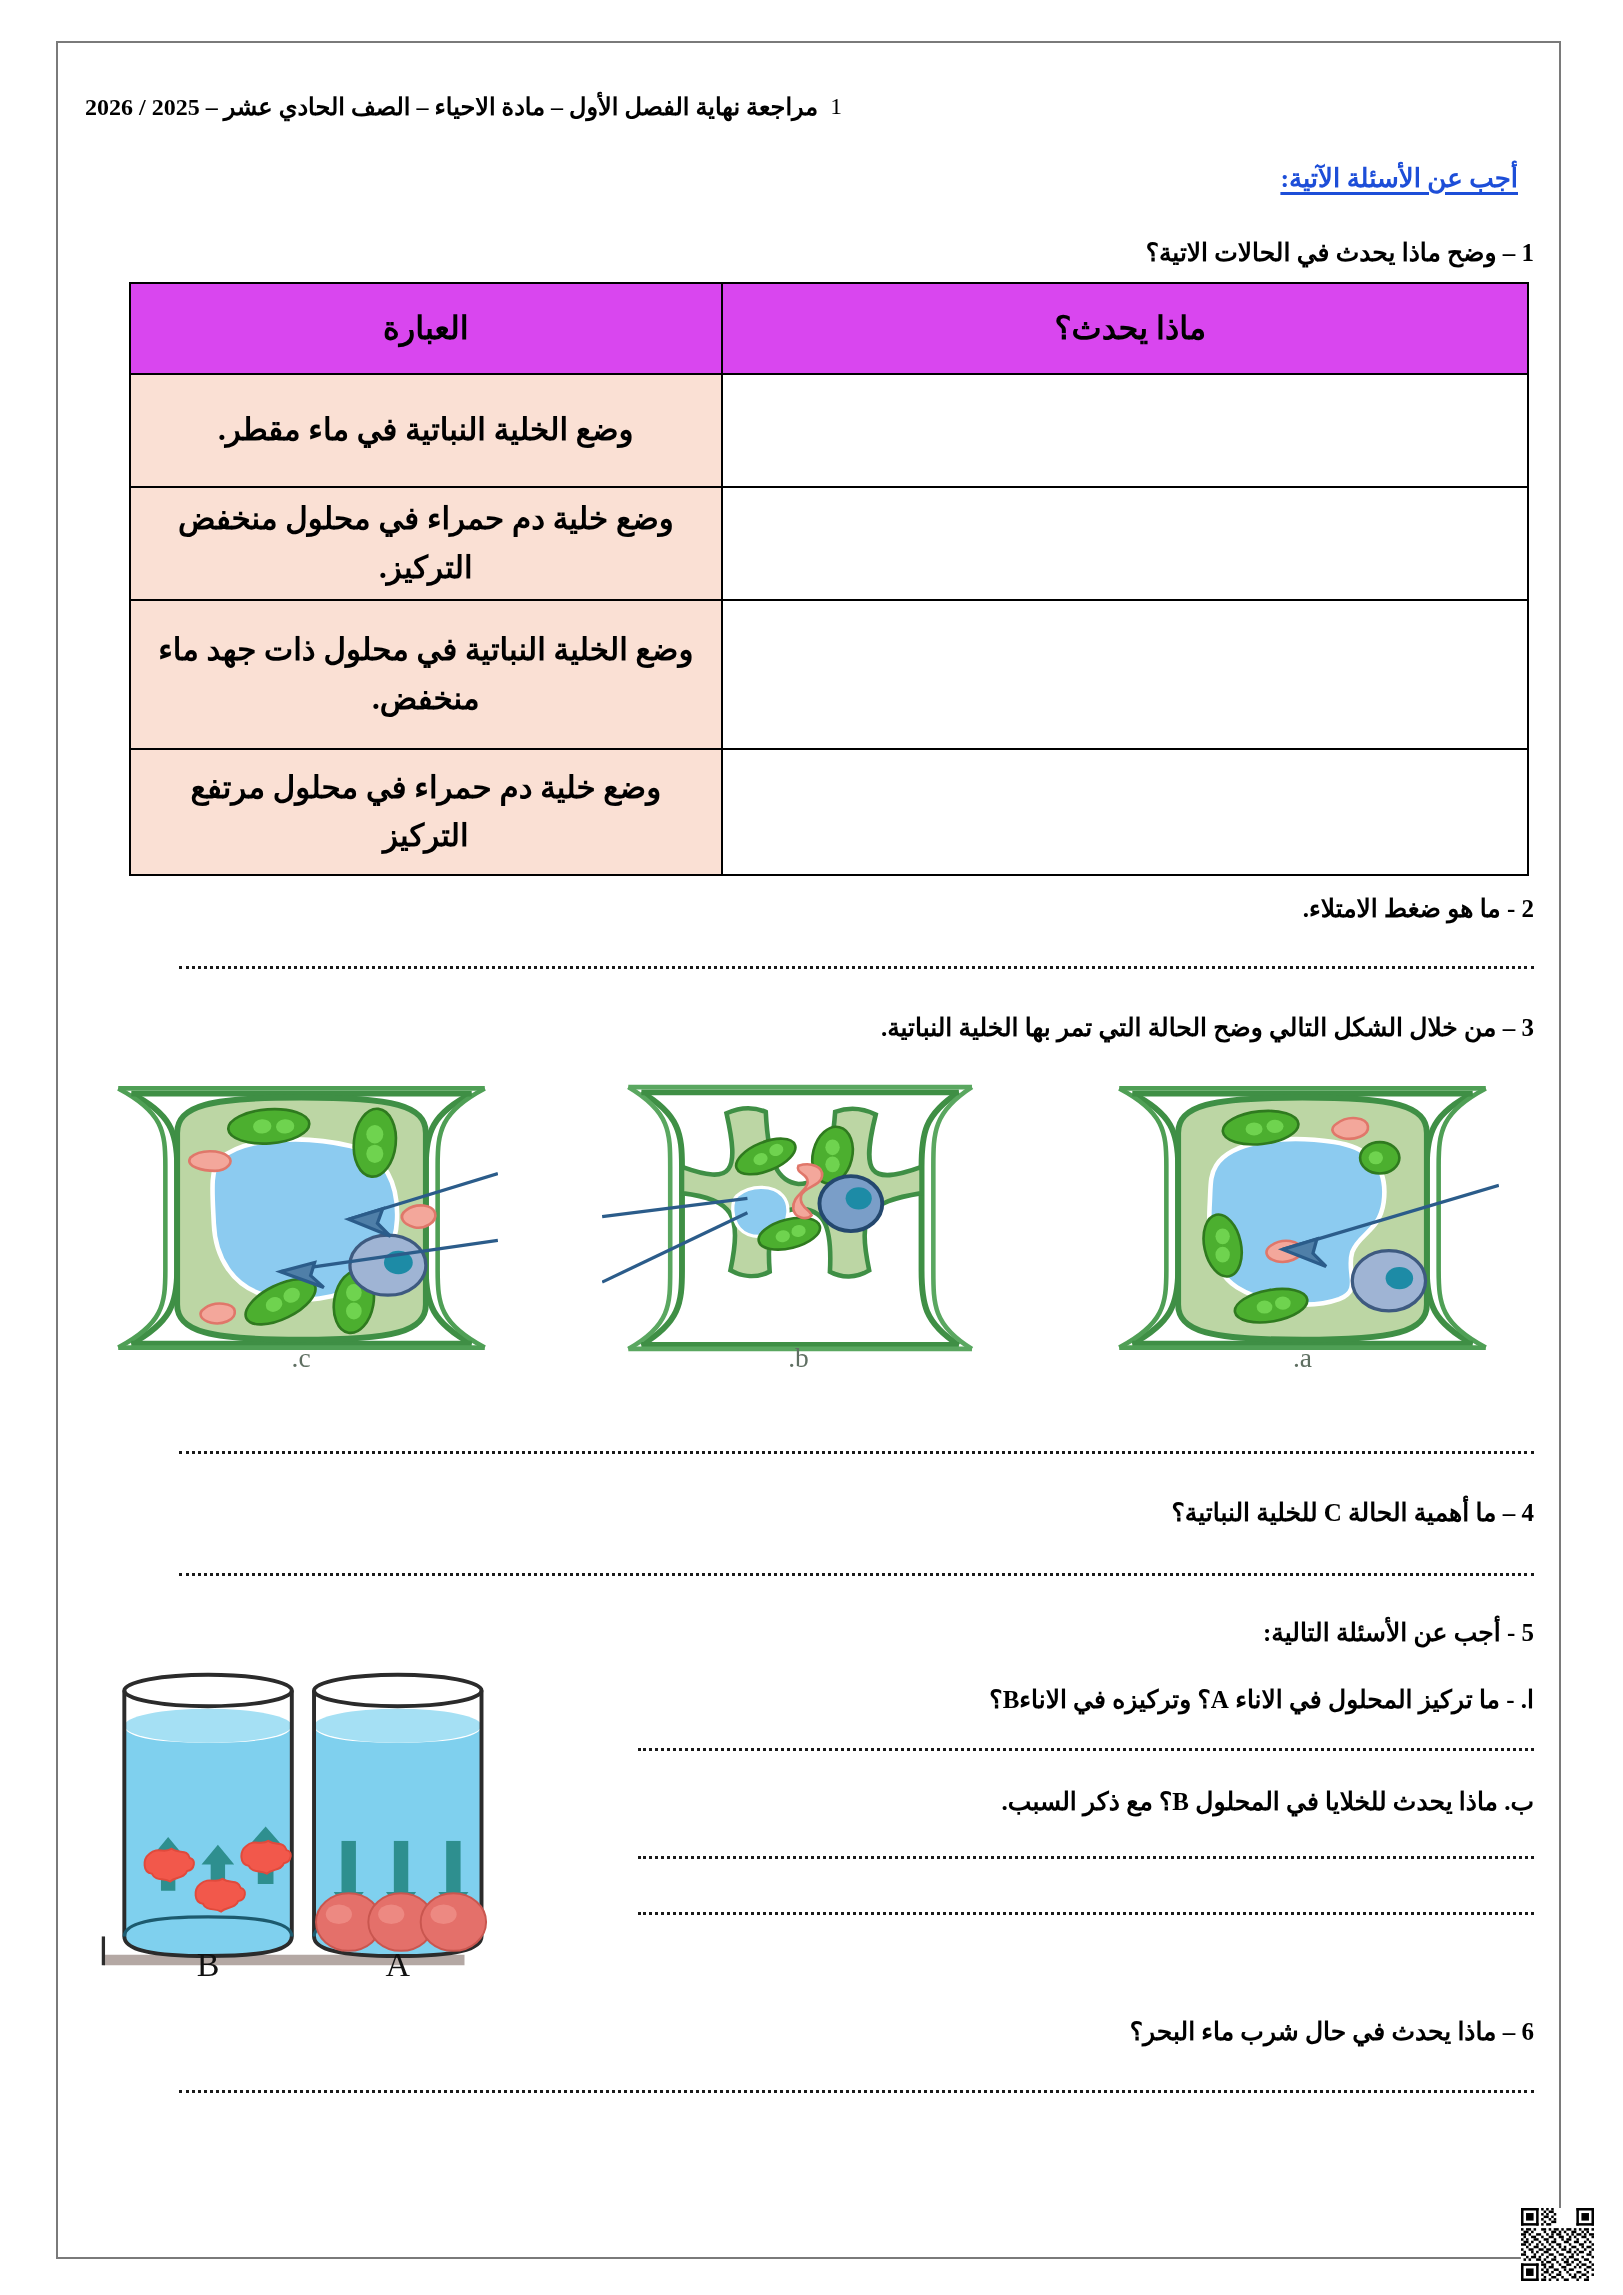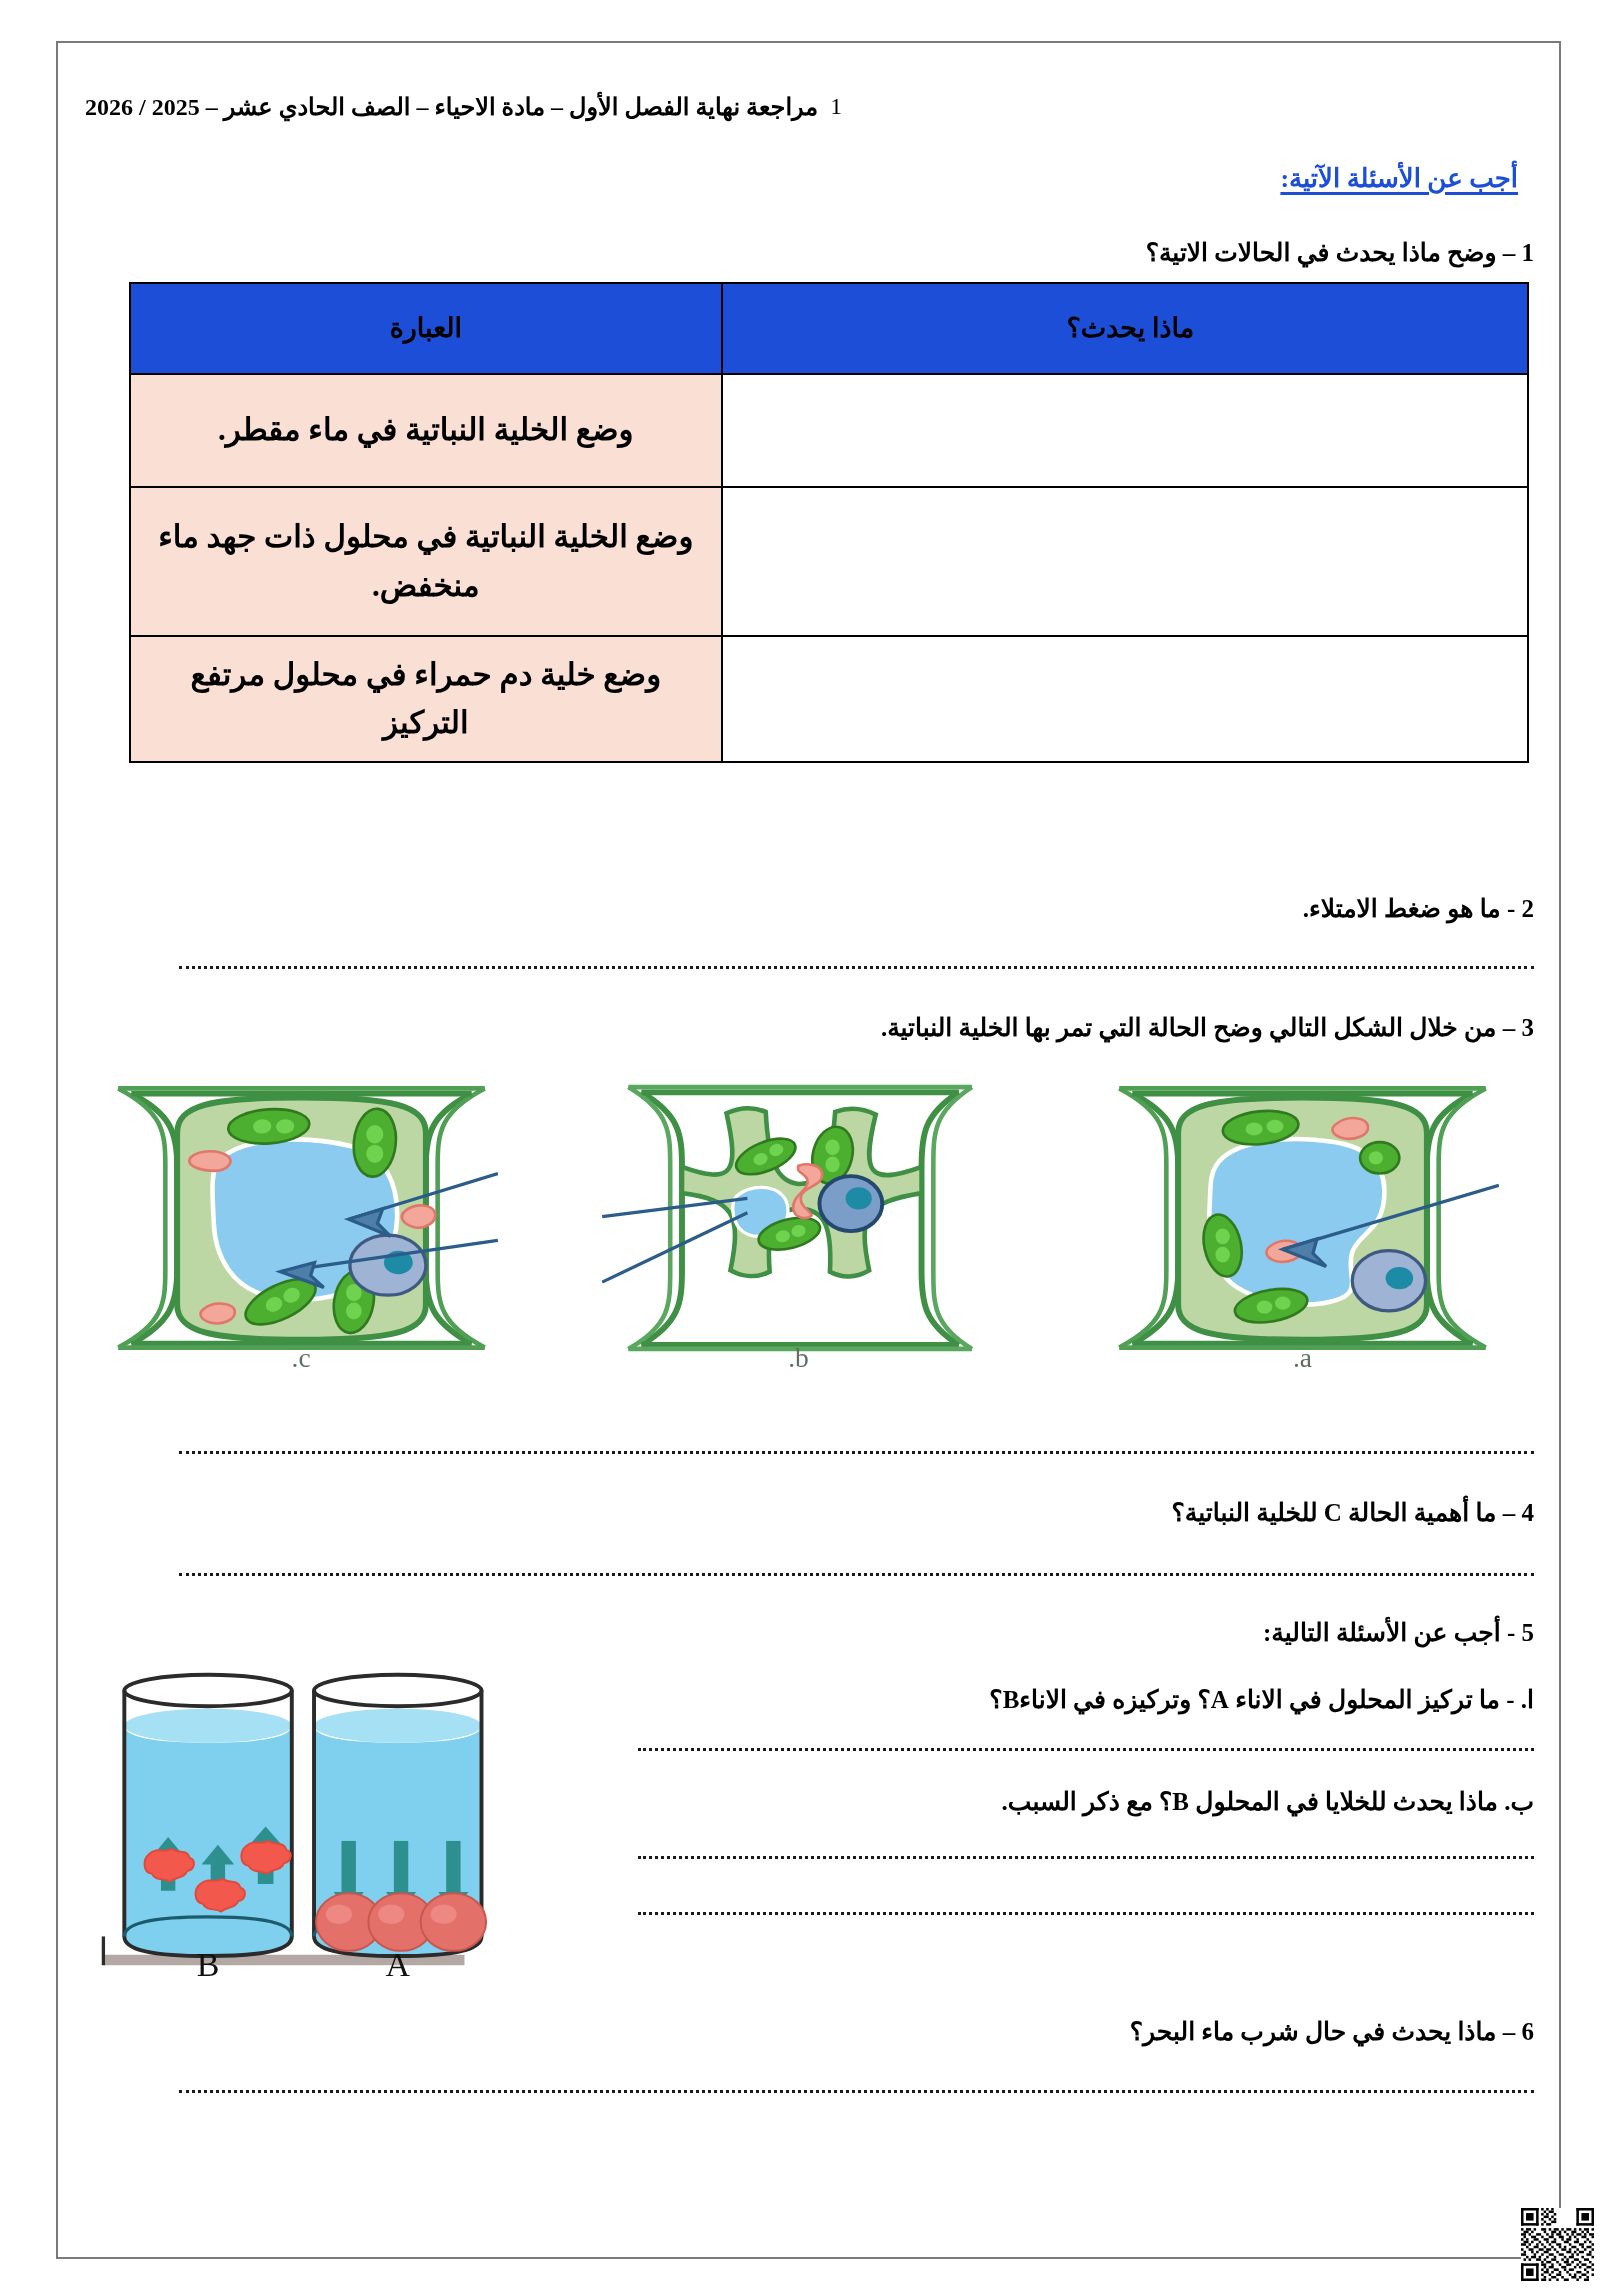--- a/index.html
+++ b/index.html
@@ -111,23 +111,23 @@
     text-align: center;
     vertical-align: middle;
     font-family: "Liberation Serif", "DejaVu Serif", serif;
     font-weight: bold;
     font-size: 31px;
     color: #000;
     padding: 6.5px 17px;
     line-height: 1.55;
   }
   .qtable th {
-    background: #1d4ed8;
+    background: #d946ef;
     height: 76px;
-    font-size: 27px;
+    font-size: 32px;
   }
   .cell-statement {
     background: #fae0d4;
   }
   .cell-answer {
     background: #ffffff;
   }
 
   
   .cells-row {
@@ -192,20 +192,24 @@
       <thead>
         <tr>
           <th style="width:759px;padding-left:28px;">ماذا يحدث؟</th>
           <th style="width:556px;">العبارة</th>
         </tr>
       </thead>
       <tbody>
         <tr>
           <td class="cell-answer" style="height:98px;"></td>
           <td class="cell-statement">وضع الخلية النباتية في ماء مقطر.</td>
+        </tr>
+        <tr>
+          <td class="cell-answer" style="height:98px;"></td>
+          <td class="cell-statement">وضع خلية دم حمراء في محلول منخفض التركيز.</td>
         </tr>
         <tr>
           <td class="cell-answer" style="height:134px;"></td>
           <td class="cell-statement">وضع الخلية النباتية في محلول ذات جهد ماء منخفض.</td>
         </tr>
         <tr>
           <td class="cell-answer" style="height:111px;"></td>
           <td class="cell-statement">وضع خلية دم حمراء في محلول مرتفع التركيز</td>
         </tr>
       </tbody>

